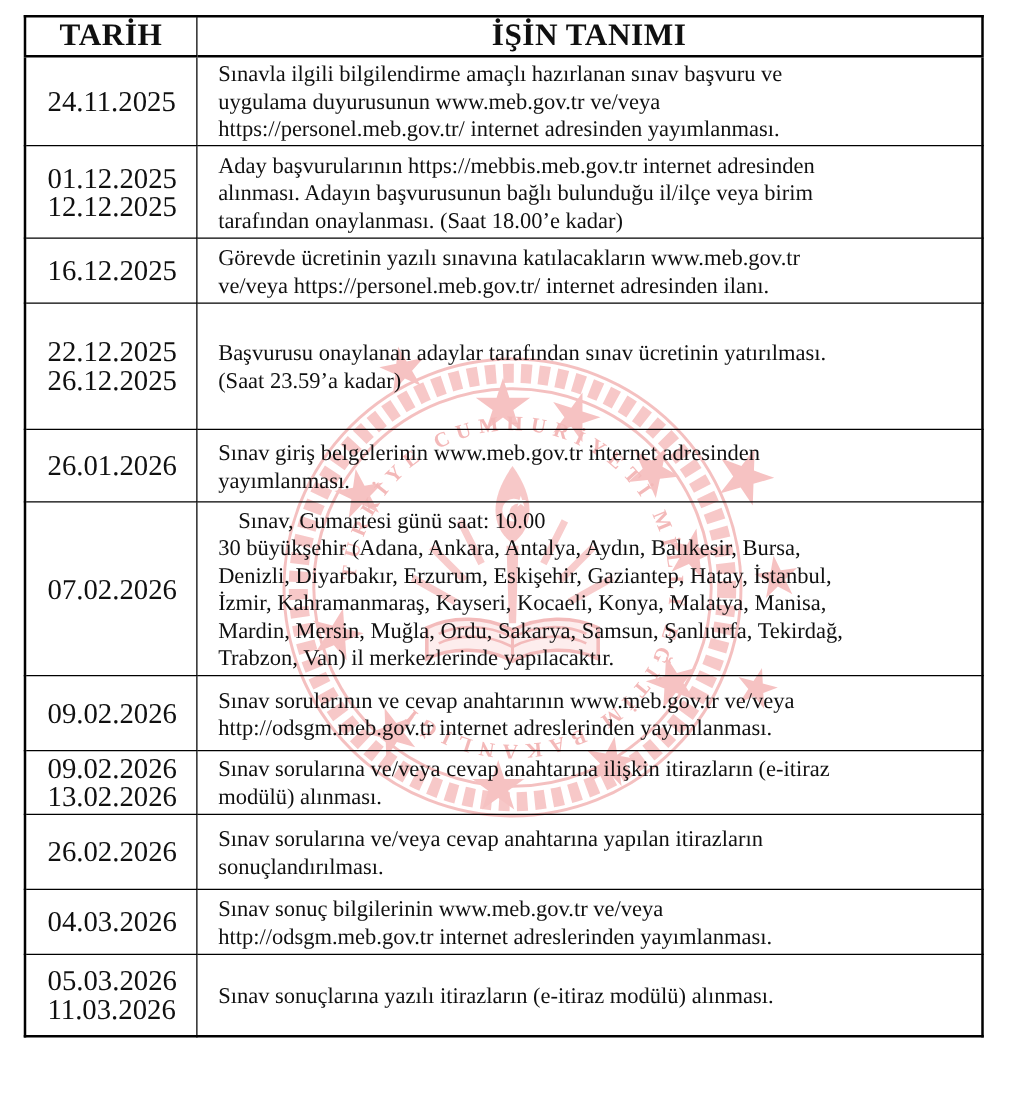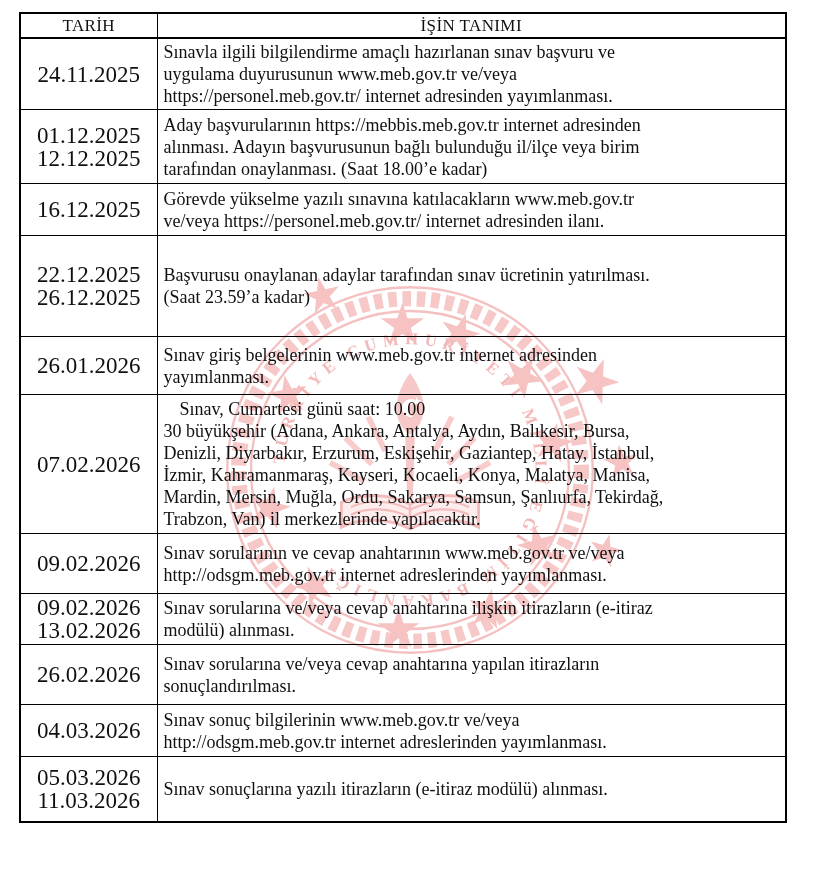--- a/index.html
+++ b/index.html
@@ -35,30 +35,30 @@
     width: 766px;
     z-index: 1;
     border-collapse: collapse;
     table-layout: fixed;
     background: transparent;
   }
   table.schedule col.c-date { width: 137px; }
   table.schedule col.c-task { width: 629px; }
   table.schedule th, table.schedule td {
     border: 1.6px solid #000;
-    padding: 2px 6px;
+    padding: 2px 17px;
     vertical-align: middle;
     color: #101010;
     background: transparent;
   }
   table.schedule { border: 2.5px solid #000; }
   table.schedule tr.hdr th {
     border-bottom: 2.2px solid #000;
-    font-size: 17px;
-    font-weight: normal;
+    font-size: 25px;
+    font-weight: bold;
     letter-spacing: 0.4px;
     text-align: center;
     padding: 1px 8px;
   }
   td.date {
     text-align: center;
     font-size: 23px;
     white-space: pre-line;
     line-height: 23px;
   }
@@ -166,21 +166,21 @@
 12.12.2025</td>
         <td class="task">
             <div class="lines">Aday başvurularının https://mebbis.meb.gov.tr internet adresinden
 alınması. Adayın başvurusunun bağlı bulunduğu il/ilçe veya birim
 tarafından onaylanması. (Saat 18.00’e kadar)</div>
           </td>
       </tr>
       <tr style="height:52px;">
         <td class="date">16.12.2025</td>
         <td class="task">
-            <div class="lines">Görevde yükselme yazılı sınavına katılacakların www.meb.gov.tr
+            <div class="lines">Görevde ücretinin yazılı sınavına katılacakların www.meb.gov.tr
 ve/veya https://personel.meb.gov.tr/ internet adresinden ilanı.</div>
           </td>
       </tr>
       <tr style="height:101px;">
         <td class="date">22.12.2025
 26.12.2025</td>
         <td class="task">
             <div class="lines">Başvurusu onaylanan adaylar tarafından sınav ücretinin yatırılması.
 (Saat 23.59’a kadar)</div>
           </td>

